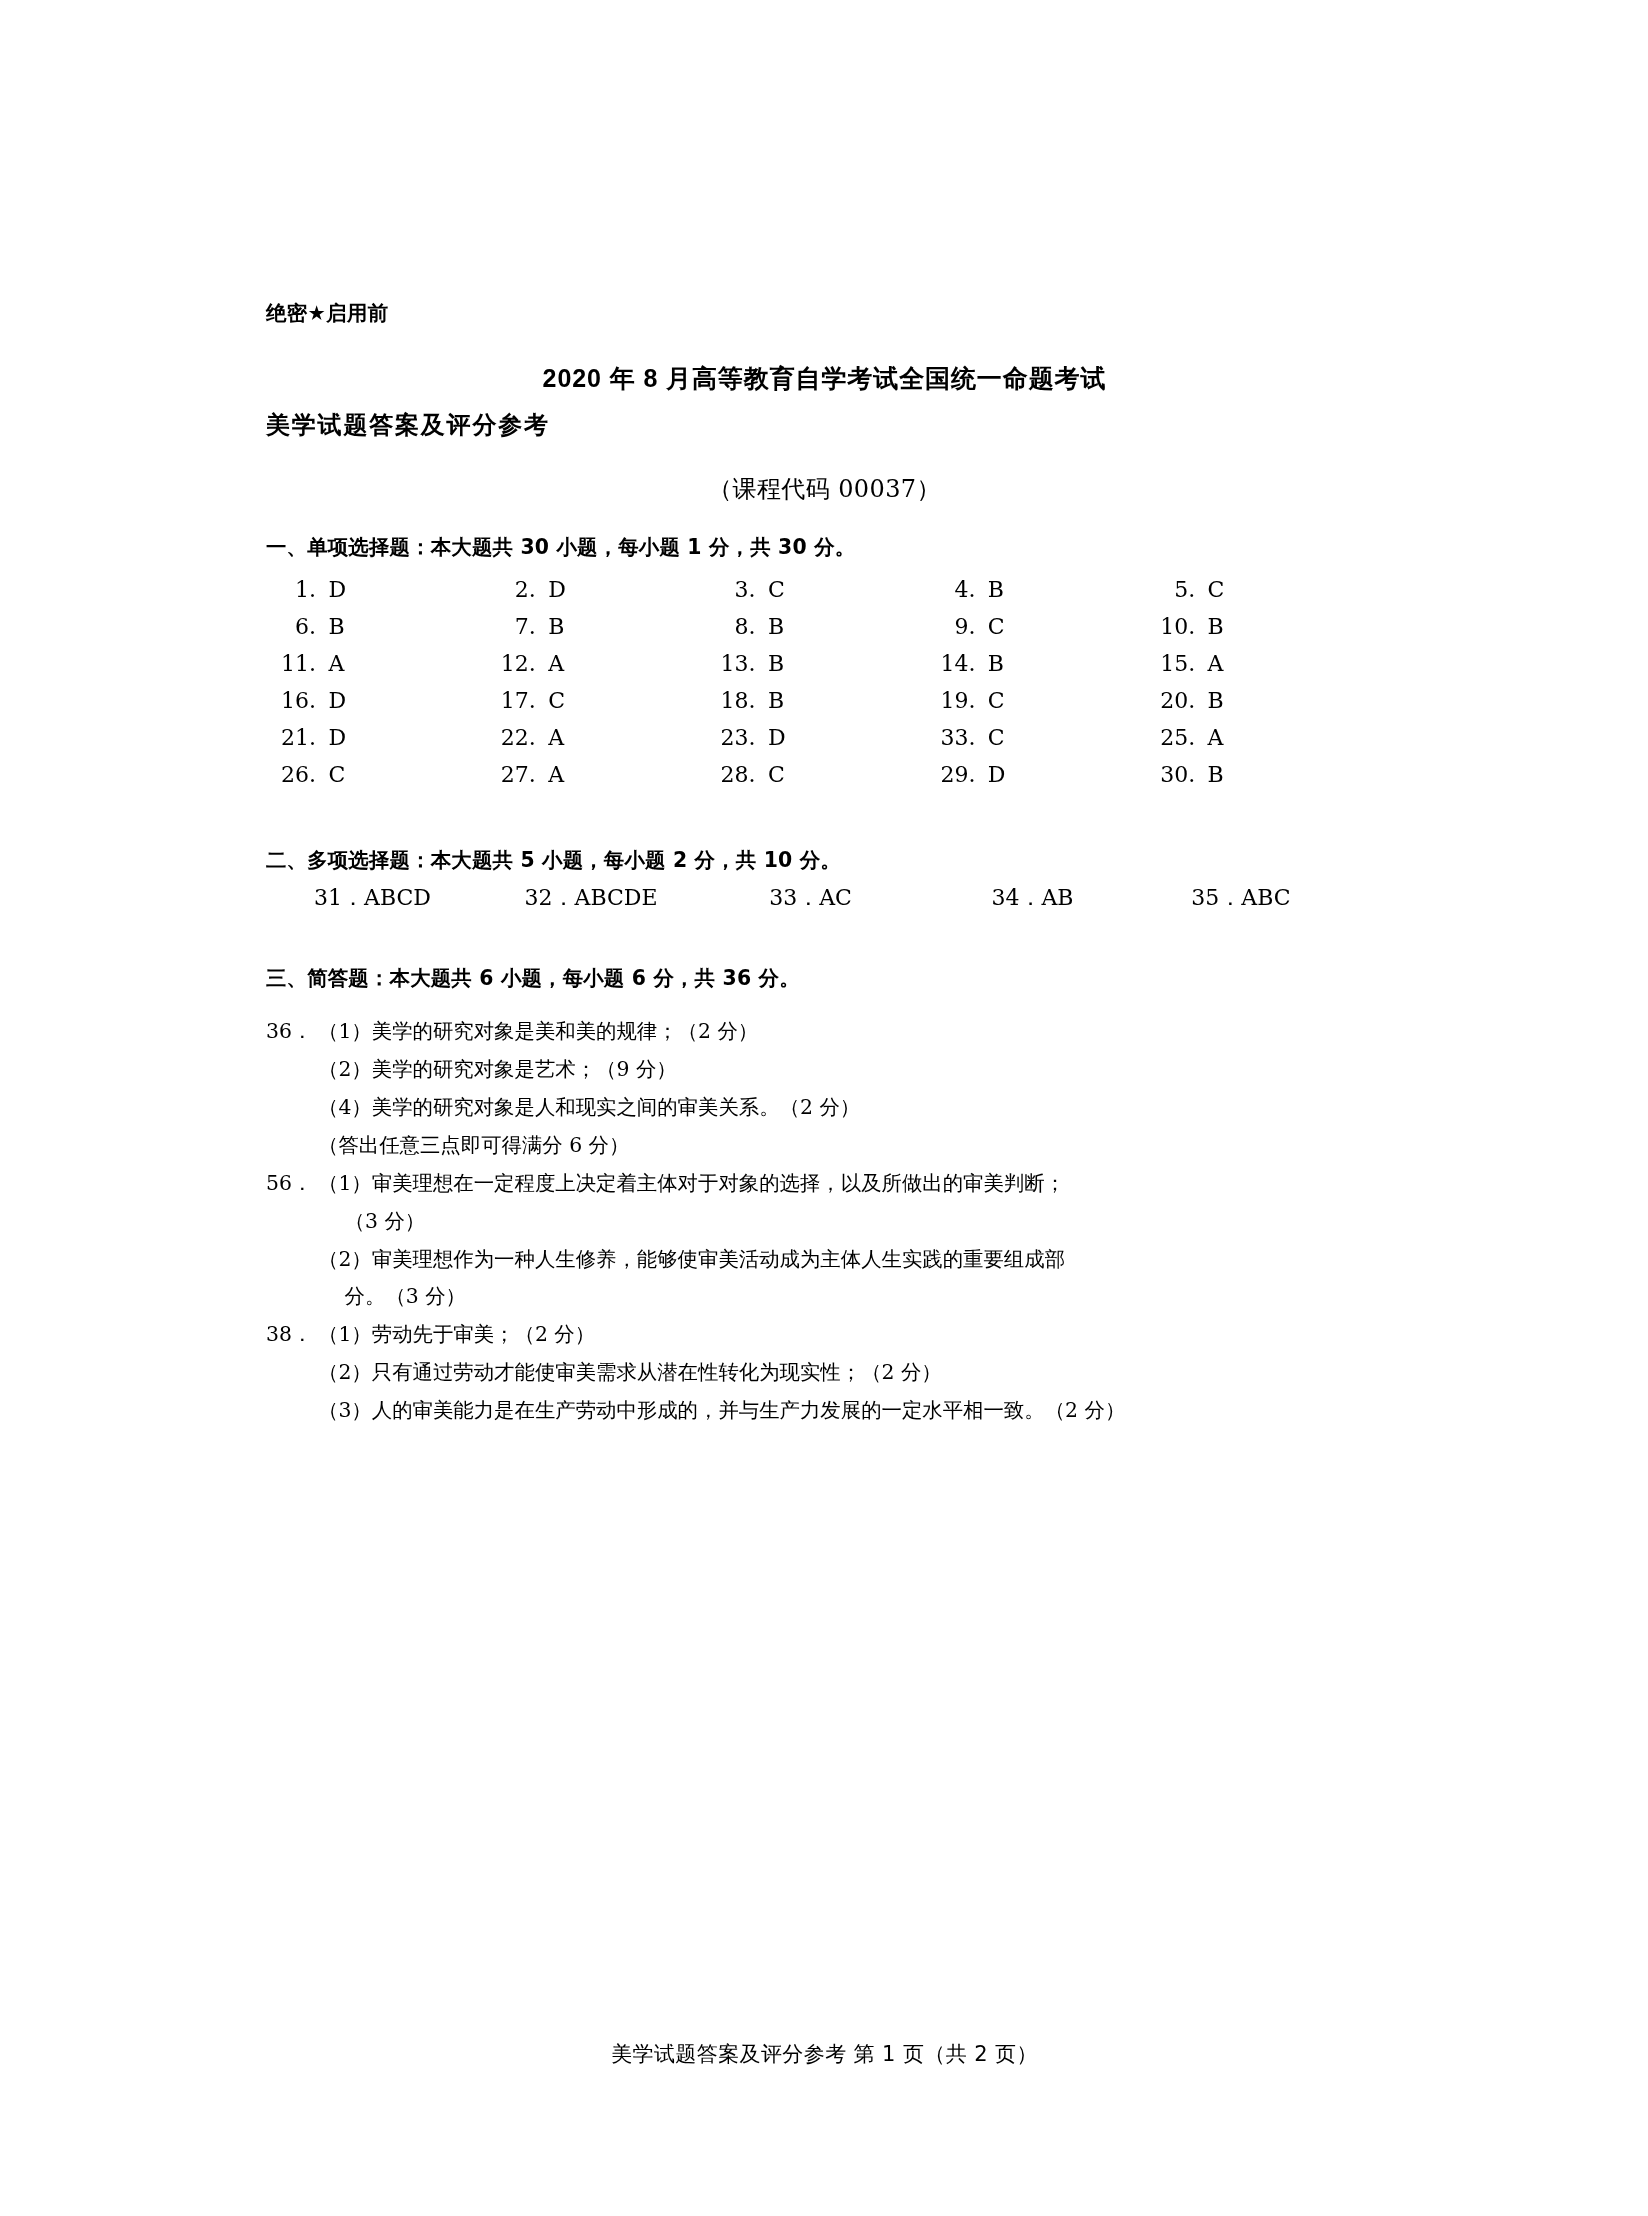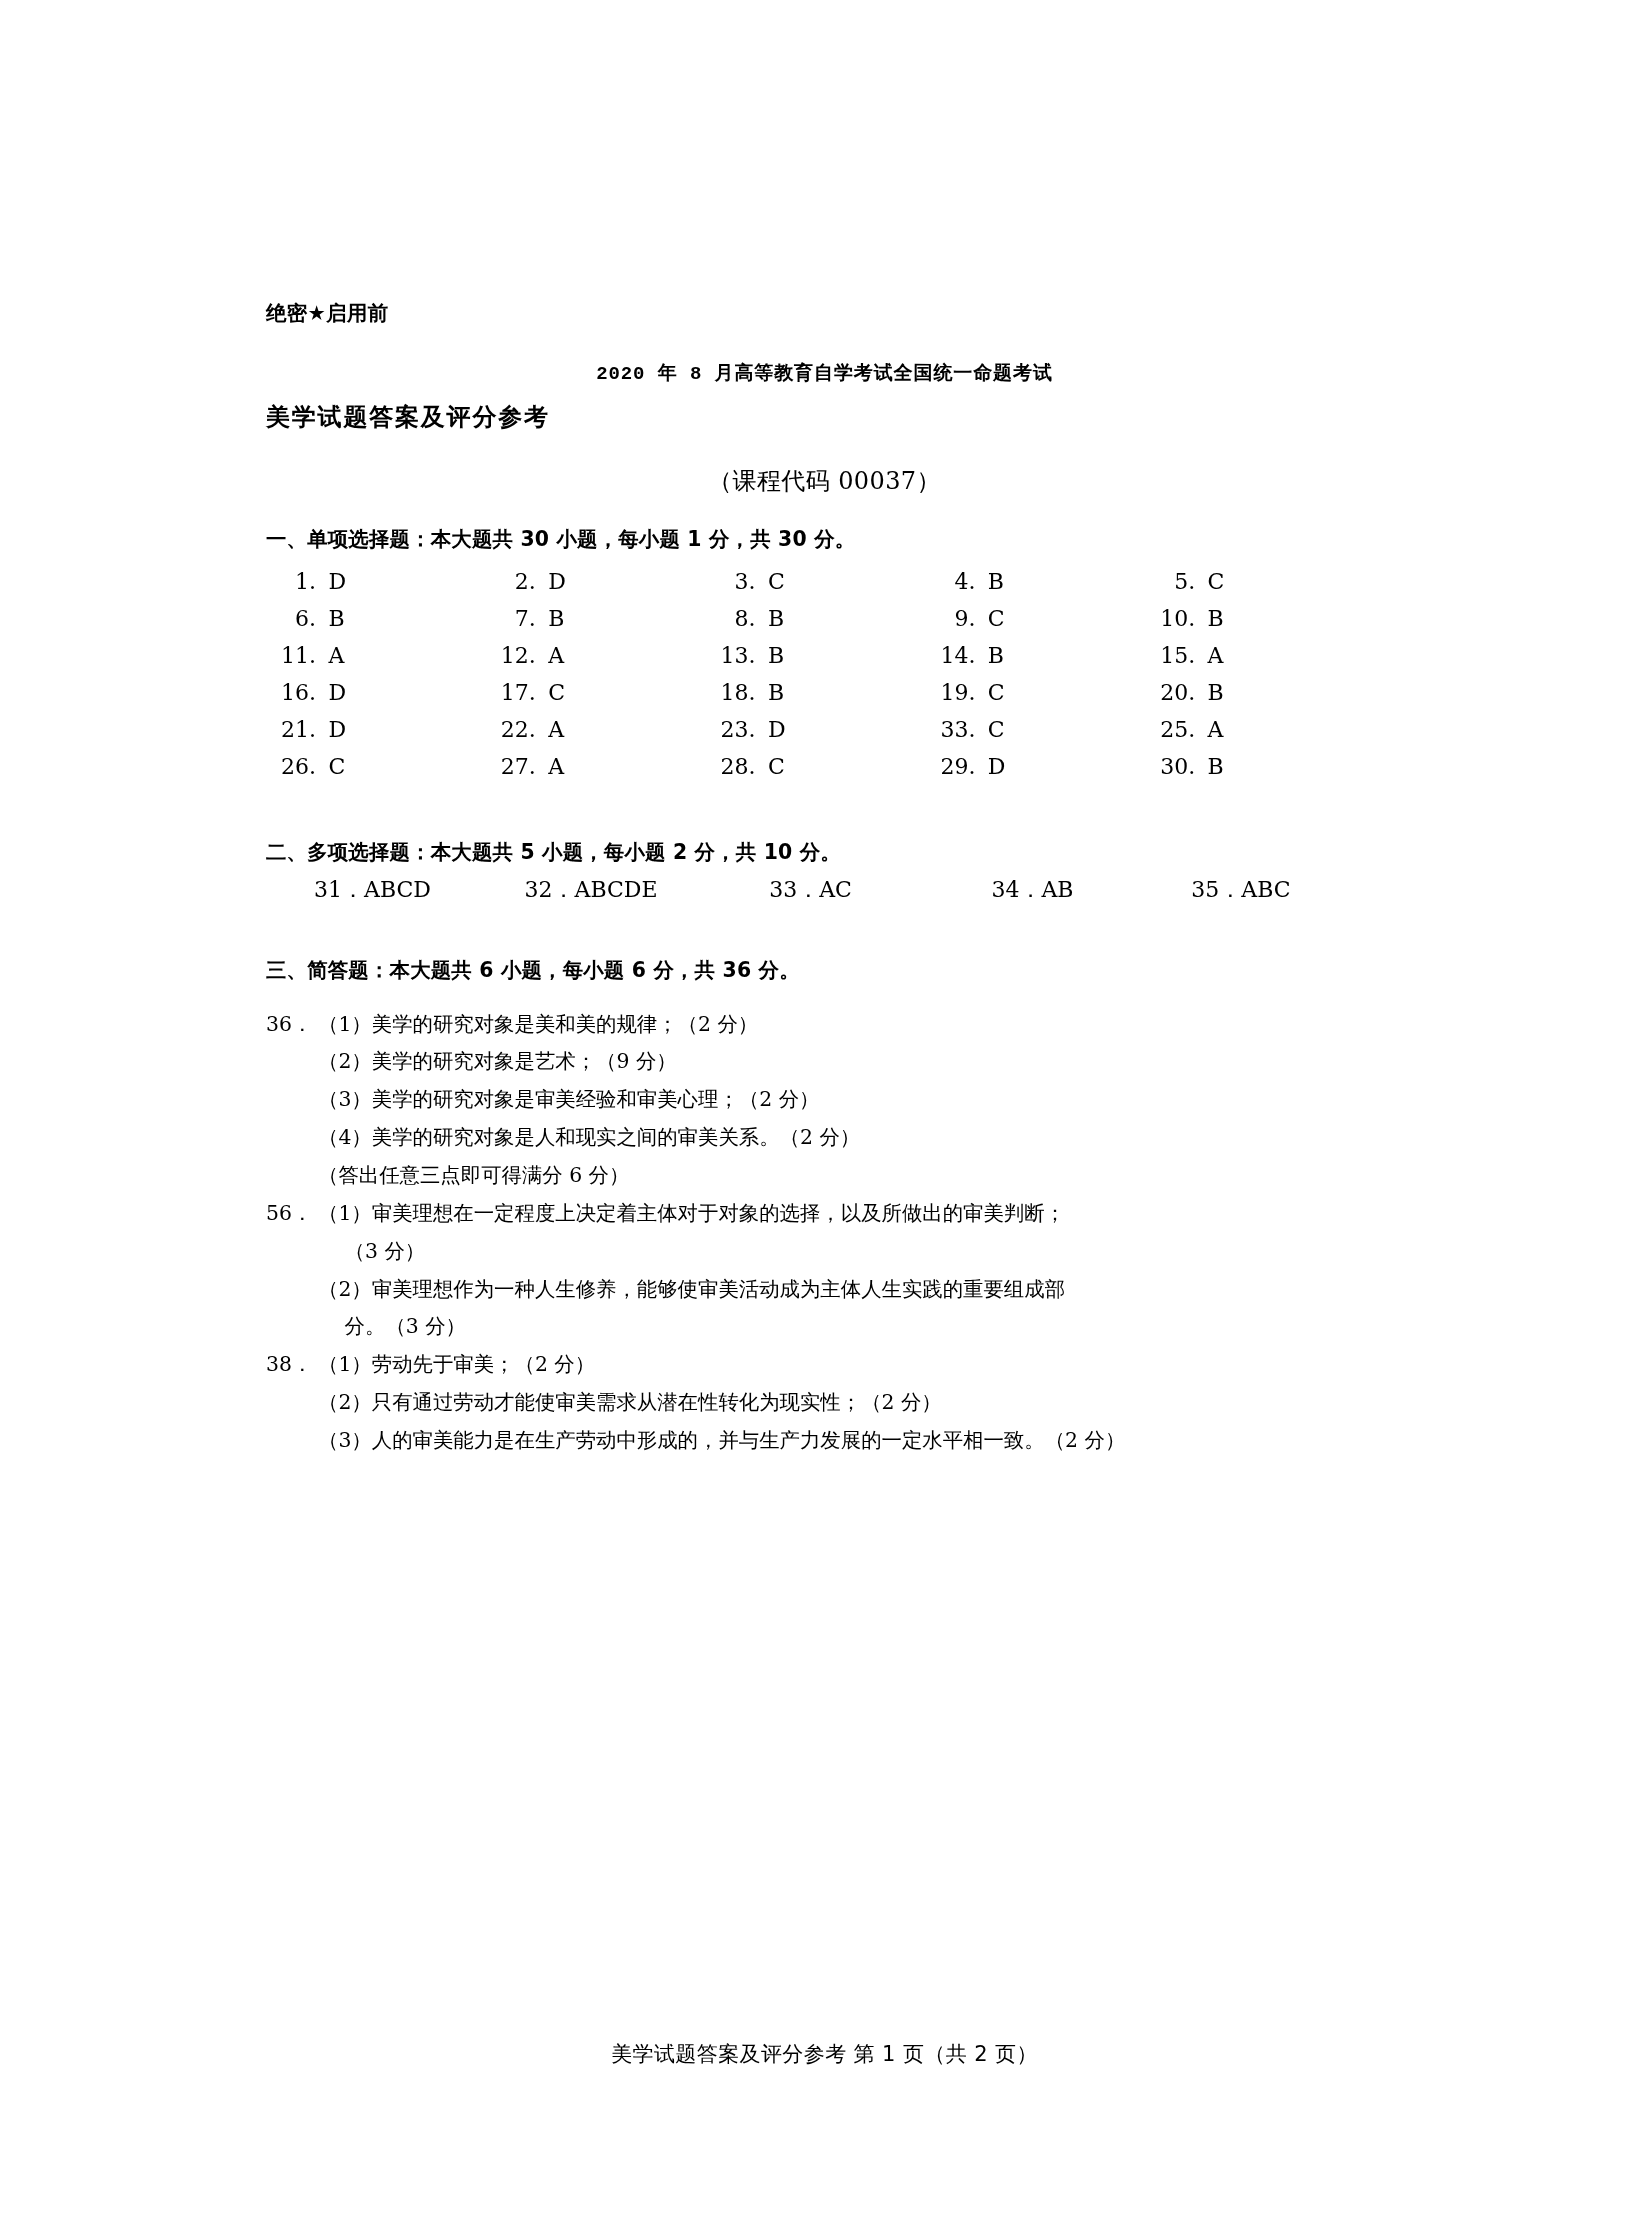--- a/index.html
+++ b/index.html
@@ -32,23 +32,23 @@
     font-family: "DejaVu Sans", "Liberation Sans", sans-serif;
     font-weight: bold;
     font-size: 20.4px;
     line-height: 1.25;
     letter-spacing: 0.4px;
     margin: 0 0 35px 0;
     text-align: left;
   }
 
   .title-main {
-    font-family: Liberation Mono, monospace;
+    font-family: Liberation Sans, sans-serif;
     font-weight: bold;
-    font-size: 19px;
+    font-size: 25px;
     line-height: 1.3;
     text-align: center;
     letter-spacing: 0.9px;
     margin: 0 0 16px 0;
   }
   .title-sub {
     font-family: "DejaVu Sans", "Liberation Sans", sans-serif;
     font-weight: bold;
     font-size: 24px;
     line-height: 1.3;
@@ -402,24 +402,20 @@
       <div class="qa-line">
         <span class="qa-num">36．</span>
         <span class="qa-text">（1）美学的研究对象是美和美的规律；（2 分）</span>
       </div>
       <div class="qa-line">
         <span class="qa-num blank">．</span>
         <span class="qa-text">（2）美学的研究对象是艺术；（9 分）</span>
       </div>
       <div class="qa-line">
         <span class="qa-num blank">．</span>
-        <span class="qa-text">（3）美学的研究对象是审美经验和审美心理；（2 分）</span>
-      </div>
-      <div class="qa-line">
-        <span class="qa-num blank">．</span>
         <span class="qa-text">（4）美学的研究对象是人和现实之间的审美关系。（2 分）</span>
       </div>
       <div class="qa-note">（答出任意三点即可得满分 6 分）</div>
     </div>
 
     <div class="qa-block">
       <div class="qa-line">
         <span class="qa-num">56．</span>
         <span class="qa-text">（1）审美理想在一定程度上决定着主体对于对象的选择，以及所做出的审美判断；</span>
       </div>

